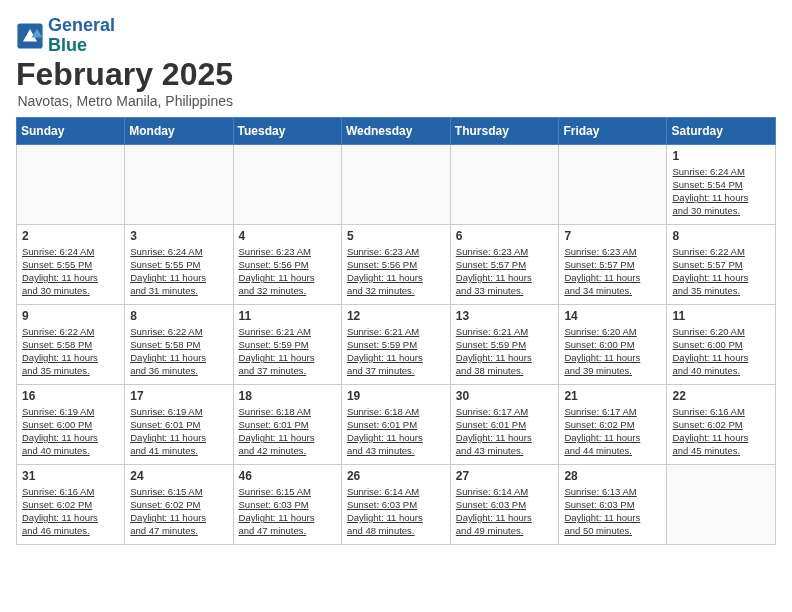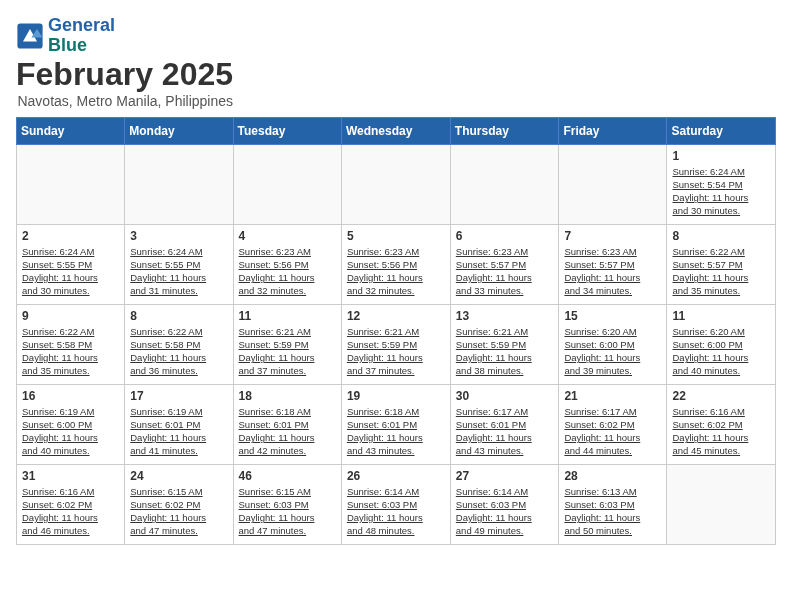--- a/index.html
+++ b/index.html
@@ -217,21 +217,21 @@
 and 37 minutes.</div>
         </td>
         <td>
           <span class="day-number">13</span>
           <div class="day-info" style="white-space: pre-line;">Sunrise: 6:21 AM
 Sunset: 5:59 PM
 Daylight: 11 hours
 and 38 minutes.</div>
         </td>
         <td>
-          <span class="day-number">15</span>
+          <span class="day-number">14</span>
           <div class="day-info" style="white-space: pre-line;">Sunrise: 6:20 AM
 Sunset: 6:00 PM
 Daylight: 11 hours
 and 39 minutes.</div>
         </td>
         <td>
           <span class="day-number">11</span>
           <div class="day-info" style="white-space: pre-line;">Sunrise: 6:20 AM
 Sunset: 6:00 PM
 Daylight: 11 hours

